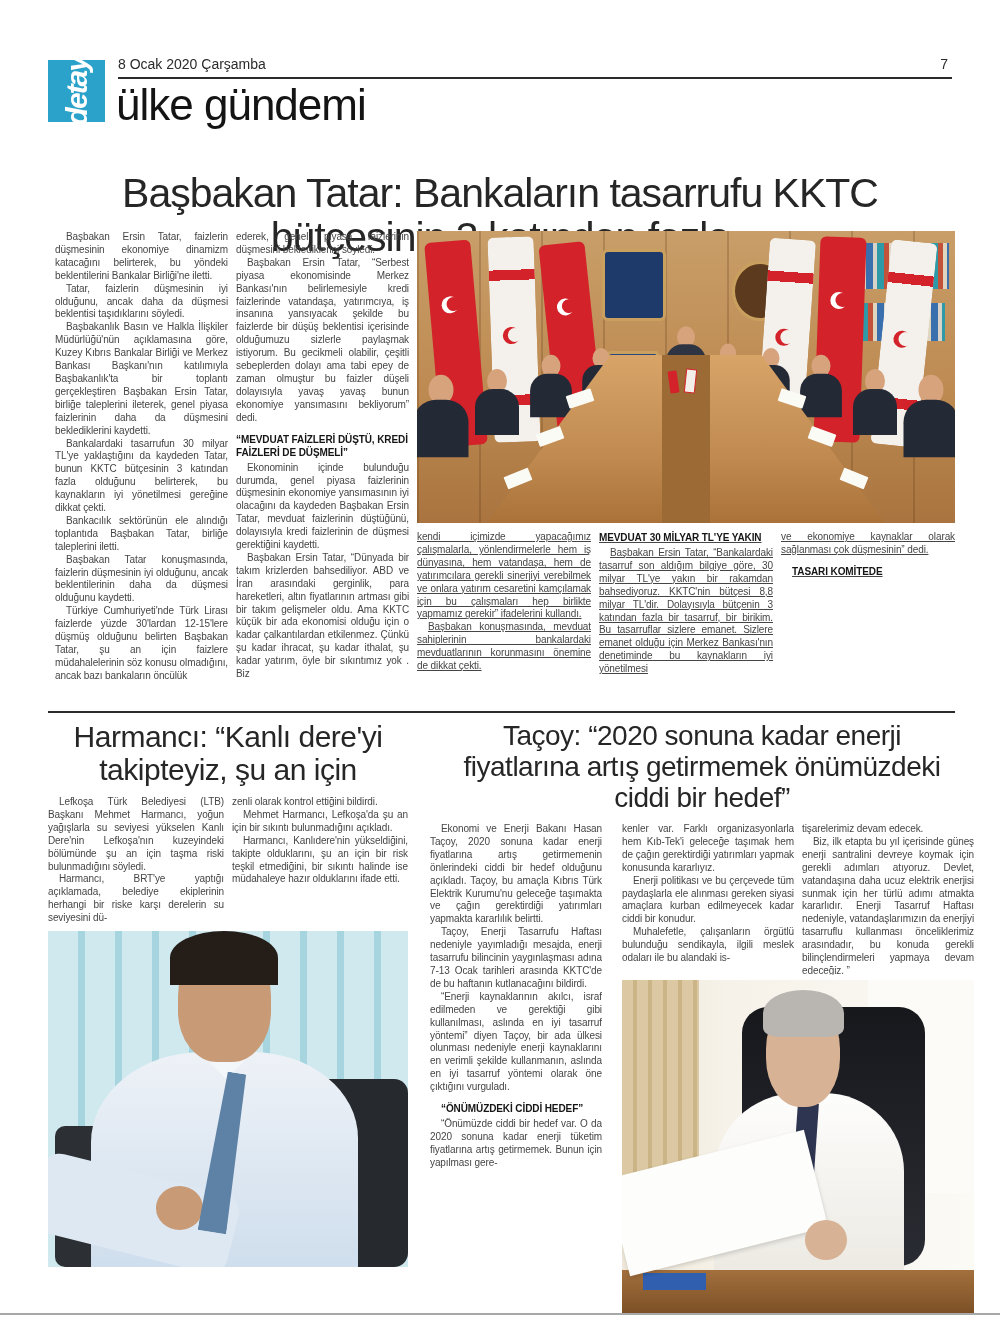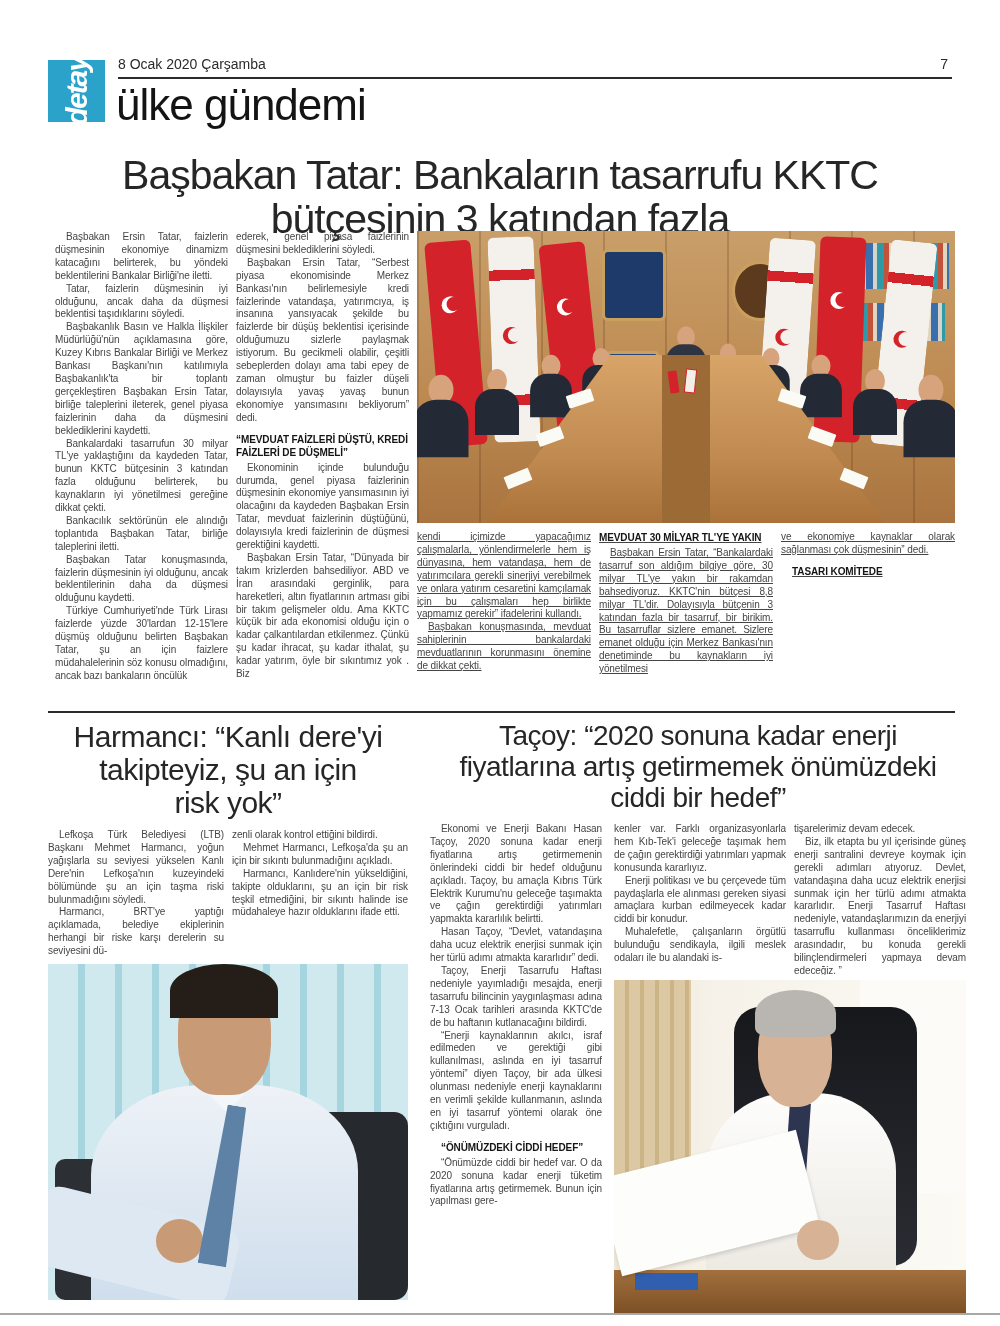--- a/index.html
+++ b/index.html
@@ -7,21 +7,21 @@
 
   
   .logo{position:absolute;left:48px;top:60px;width:57px;height:62px;background:#2ba2c9;display:flex;align-items:center;justify-content:center;}
   .logo span{writing-mode:vertical-rl;transform:rotate(180deg);color:#fff;font-style:italic;font-weight:bold;font-size:30px;letter-spacing:-2px;}
   .date{position:absolute;left:118px;top:56px;font-size:14px;color:#2b2b2b;letter-spacing:0;}
   .pagenum{position:absolute;right:52px;top:56px;font-size:14px;color:#2b2b2b;}
   .header-rule{position:absolute;left:118px;right:48px;top:77px;height:2px;background:#2b2b2b;}
   .section-title{position:absolute;left:116px;top:80px;font-size:44px;color:#141414;letter-spacing:-1px;}
 
   
-  .main-headline{position:absolute;top:126px;left:55px;width:890px;text-align:center;color:#262626;font-size:41px;line-height:44px;letter-spacing:-1px;font-weight:400;}
+  .main-headline{position:absolute;top:144px;left:55px;width:890px;text-align:center;color:#262626;font-size:41px;line-height:44px;letter-spacing:-1px;font-weight:400;}
   .sub-headline{margin:0 0 10px 0;text-align:center;color:#262626;font-weight:400;letter-spacing:-0.5px;}
 
   
   .col{font-size:10px;line-height:12.9px;color:#454545;text-align:justify;letter-spacing:-0.1px;}
   .col p{margin:0;}
   .col p.ind{text-indent:11px;}
   .col p.cont{text-indent:0;}
   .subhead{font-weight:bold;font-size:10px;line-height:13px;color:#151515;margin:8px 0 3px 0;text-align:left;}
   .subhead.ind{text-indent:11px;}
 
@@ -35,21 +35,21 @@
   .section-divider{position:absolute;left:48px;right:45px;top:711px;height:2px;background:#2b2b2b;}
   .bottom{position:absolute;left:48px;right:45px;top:720px;display:flex;}
   .v-rule{width:1px;background:#4a4a4a;margin:0 11px;height:585px;}
   .harmanci{width:360px;flex:none;}
   .tacoy{flex:1;}
   .h2-line{display:block;}
   .harmanci .sub-headline{font-size:30px;line-height:33px;}
   .tacoy .sub-headline{font-size:28px;line-height:31px;}
   .h-body{display:flex;gap:8px;margin-top:0;}
   .h-body .col{width:176px;height:128px;overflow:hidden;flex:none;}
-  .t-body{display:flex;gap:12px;margin-top:4px;}
+  .t-body{display:flex;gap:20px;margin-top:4px;}
   .t-col1{width:172px;height:488px;overflow:hidden;flex:none;}
   .t-right{flex:1;}
   .t-cols{display:flex;gap:8px;}
   .t-cols .col{width:172px;height:152px;overflow:hidden;flex:none;}
 
   
   .photo{position:relative;overflow:hidden;}
   .photo *{position:absolute;}
 
   .photo-main{width:538px;height:292px;background:
@@ -272,21 +272,20 @@
   </div>
 
   <div class="section-divider"></div>
 
   <div class="bottom">
 
     <section class="harmanci">
       <h2 class="sub-headline">
         <span class="h2-line">Harmancı: “Kanlı dere'yi</span>
         <span class="h2-line">takipteyiz, şu an için</span>
-        <span class="h2-line">risk yok”</span>
       </h2>
       <div class="h-body">
         <div class="col">
           <p class="ind">Lefkoşa Türk Belediyesi (LTB) Başkanı Mehmet Harmancı, yoğun yağışlarla su seviyesi yükselen Kanlı Dere'nin Lefkoşa'nın kuzeyindeki bölümünde şu an için taşma riski bulunmadığını söyledi.</p>
           <p class="ind">Harmancı, BRT'ye yaptığı açıklamada, belediye ekiplerinin herhangi bir riske karşı derelerin su seviyesini dü-</p>
         </div>
         <div class="col">
           <p class="cont">zenli olarak kontrol ettiğini bildirdi.</p>
           <p class="ind">Mehmet Harmancı, Lefkoşa'da şu an için bir sıkıntı bulunmadığını açıkladı.</p>
           <p class="ind">Harmancı, Kanlıdere'nin yükseldiğini, takipte olduklarını, şu an için bir risk teşkil etmediğini, bir sıkıntı halinde ise müdahaleye hazır olduklarını ifade etti.</p>
@@ -310,21 +309,20 @@
 
     <section class="tacoy">
       <h2 class="sub-headline">
         <span class="h2-line">Taçoy: “2020 sonuna kadar enerji</span>
         <span class="h2-line">fiyatlarına artış getirmemek önümüzdeki</span>
         <span class="h2-line">ciddi bir hedef”</span>
       </h2>
       <div class="t-body">
         <div class="col t-col1">
           <p class="ind">Ekonomi ve Enerji Bakanı Hasan Taçoy, 2020 sonuna kadar enerji fiyatlarına artış getirmemenin önlerindeki ciddi bir hedef olduğunu açıkladı. Taçoy, bu amaçla Kıbrıs Türk Elektrik Kurumu'nu geleceğe taşımakta ve çağın gerektirdiği yatırımları yapmakta kararlılık belirtti.</p>
-          <p class="ind">Hasan Taçoy, “Devlet, vatandaşına daha ucuz elektrik enerjisi sunmak için her türlü adımı atmakta kararlıdır” dedi.</p>
           <p class="ind">Taçoy, Enerji Tasarrufu Haftası nedeniyle yayımladığı mesajda, enerji tasarrufu bilincinin yaygınlaşması adına 7-13 Ocak tarihleri arasında KKTC'de de bu haftanın kutlanacağını bildirdi.</p>
           <p class="ind">“Enerji kaynaklarının akılcı, israf edilmeden ve gerektiği gibi kullanılması, aslında en iyi tasarruf yöntemi” diyen Taçoy, bir ada ülkesi olunması nedeniyle enerji kaynaklarını en verimli şekilde kullanmanın, aslında en iyi tasarruf yöntemi olarak öne çıktığını vurguladı.</p>
           <h4 class="subhead ind">“ÖNÜMÜZDEKİ CİDDİ HEDEF”</h4>
           <p class="ind">“Önümüzde ciddi bir hedef var. O da 2020 sonuna kadar enerji tüketim fiyatlarına artış getirmemek. Bunun için yapılması gere-</p>
         </div>
         <div class="t-right">
           <div class="t-cols">
             <div class="col">
               <p class="cont">kenler var. Farklı organizasyonlarla hem Kıb-Tek'i geleceğe taşımak hem de çağın gerektirdiği yatırımları yapmak konusunda kararlıyız.</p>
               <p class="ind">Enerji politikası ve bu çerçevede tüm paydaşlarla ele alınması gereken siyasi amaçlara kurban edilmeyecek kadar ciddi bir konudur.</p>

